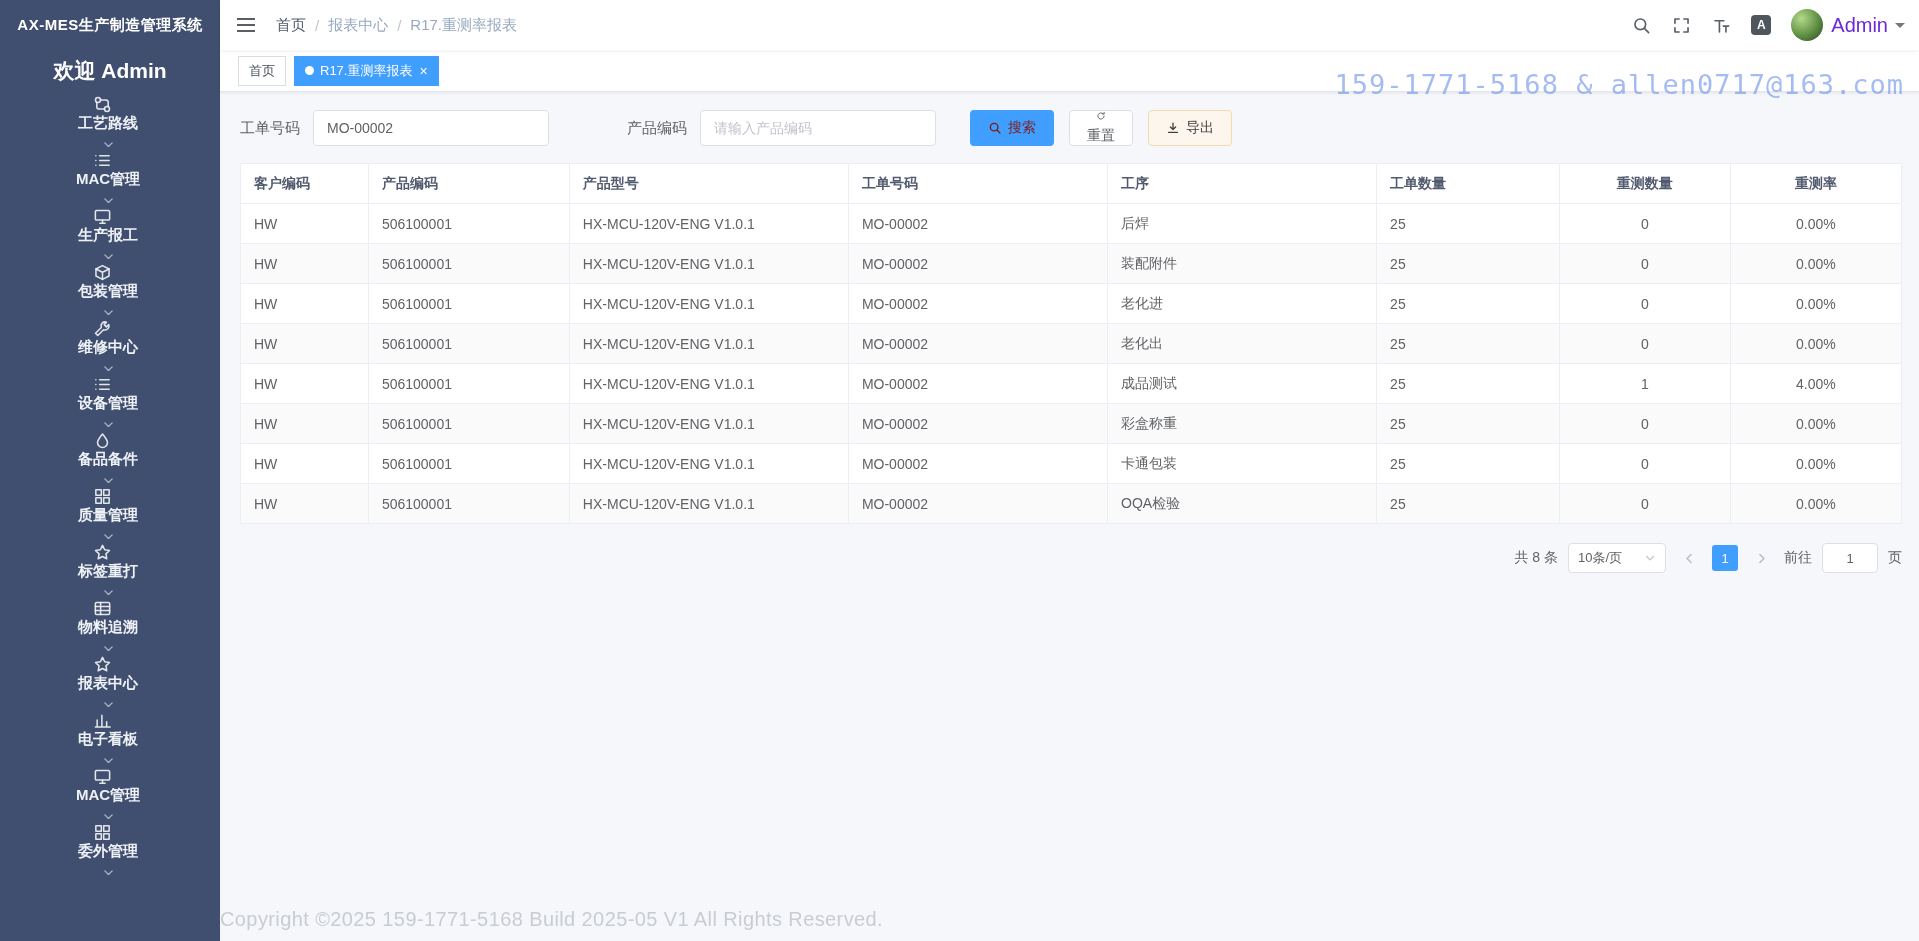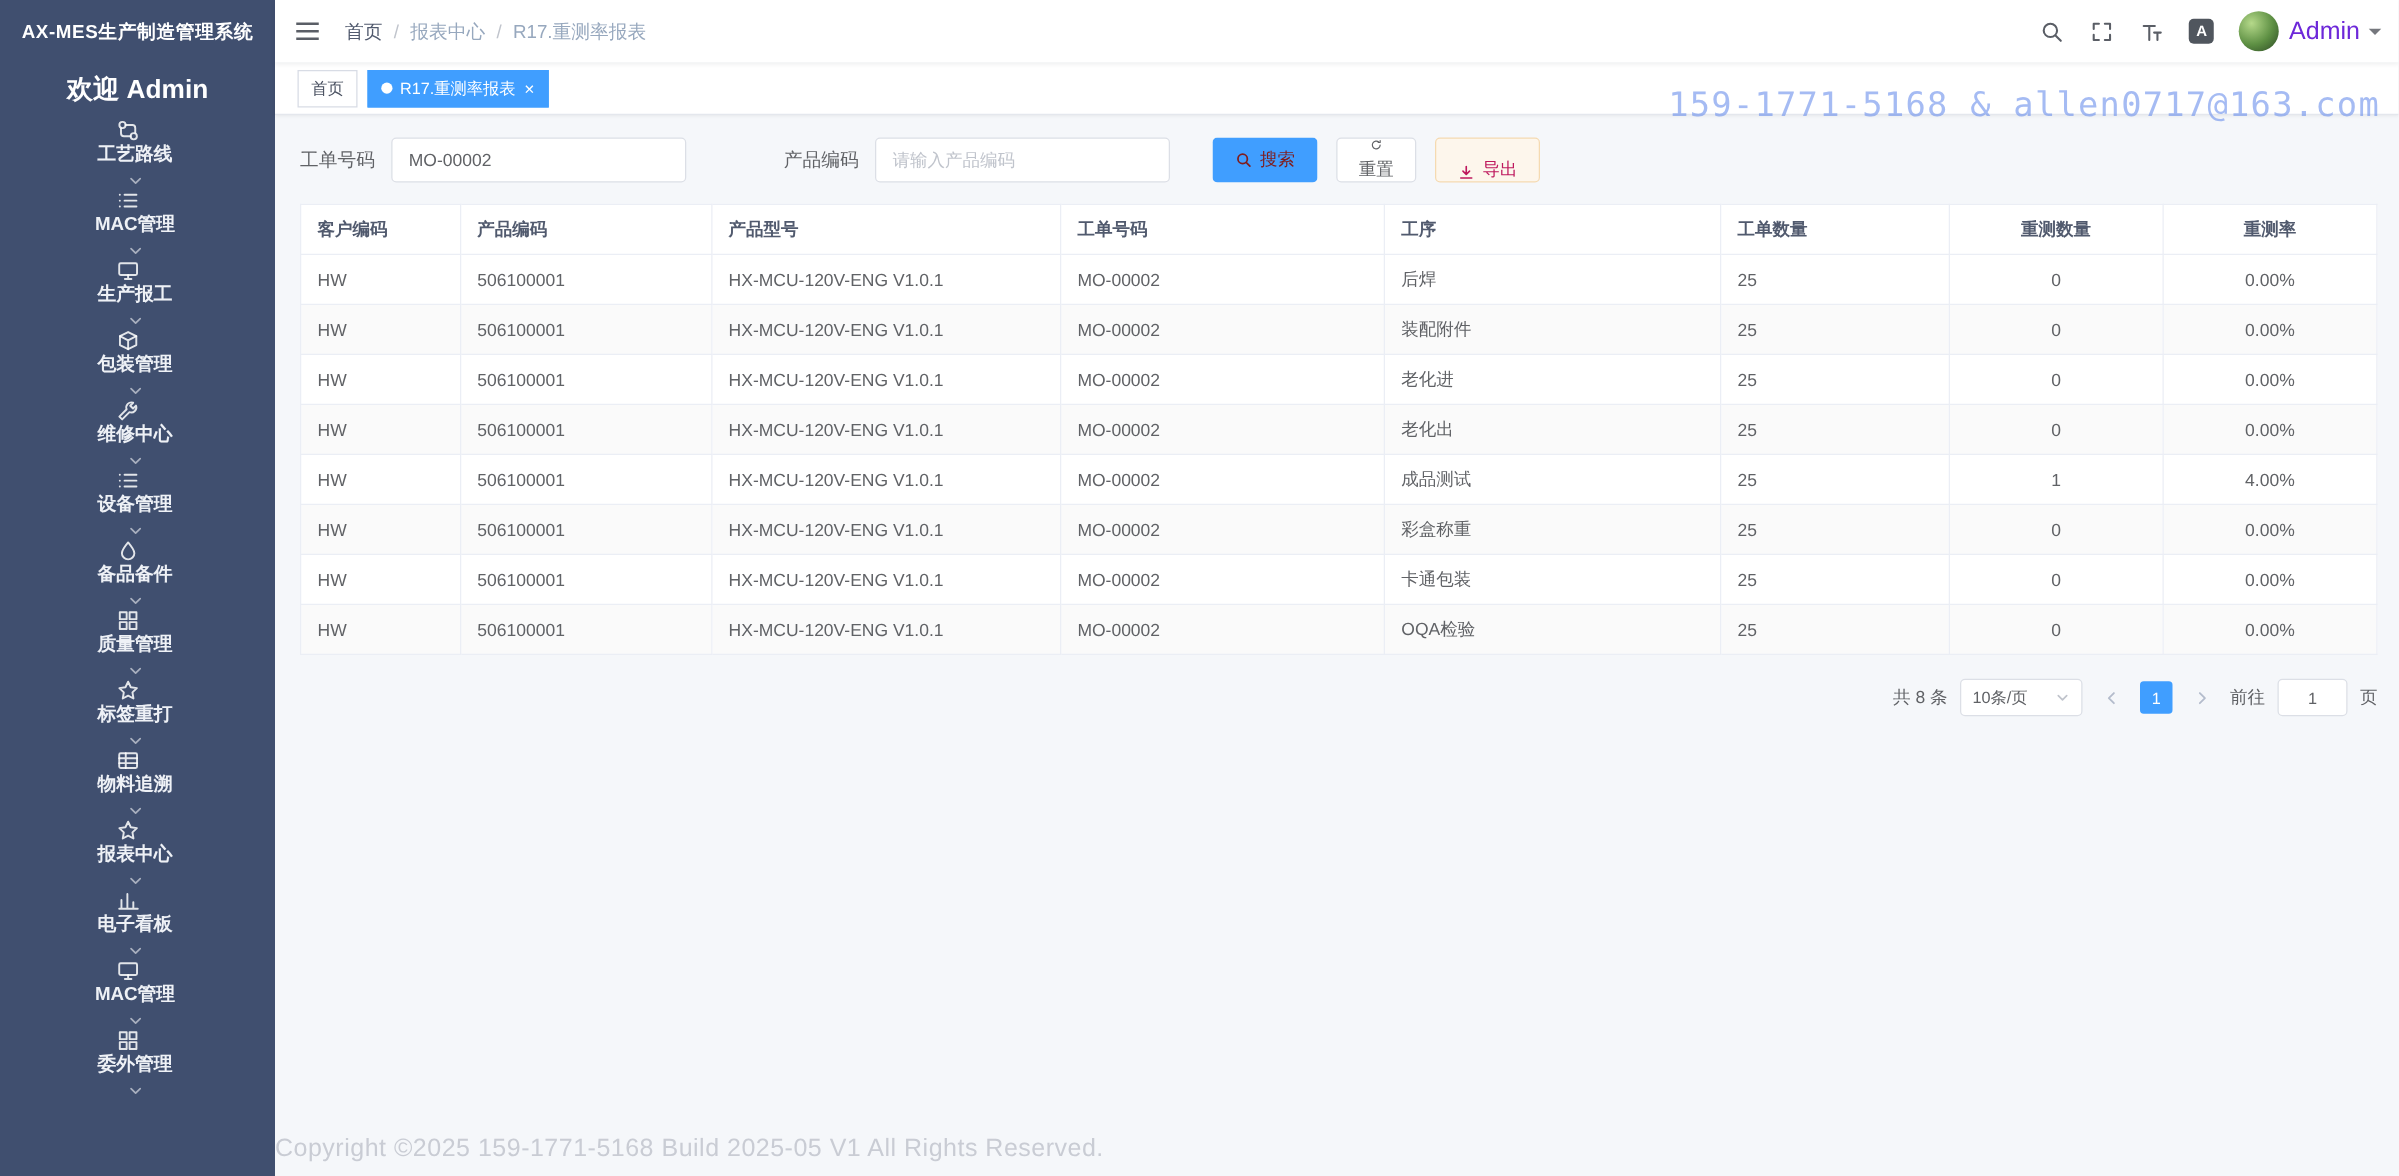--- a/index.html
+++ b/index.html
@@ -46,21 +46,21 @@
   .filter-row { display:flex; align-items:center; margin-bottom:17px; }
   .f-label { font-size:15px; color:#606266; margin-right:13px; white-space:nowrap; }
   .f-input { width:236px; height:36px; border:1px solid #dcdfe6; border-radius:4px; padding:0 13px; font-size:14px; color:#606266; background:#fff; outline:none; font-family:inherit; }
   .f-input::placeholder { color:#c0c4cc; }
   .group2 { margin-left:78px; }
   .btns { margin-left:34px; display:flex; gap:15px; }
   .btn { height:36px; padding:0 17px; border-radius:4px; font-size:14px; display:inline-flex; align-items:center; gap:6px; cursor:pointer; border:1px solid transparent; font-family:inherit; }
   .btn svg { width:14px; height:14px; }
   .btn-primary { background:#409eff; color:#7f1d1d; }
   .btn-default { background:#fff; border-color:#dcdfe6; color:#606266;flex-direction:column; }
-  .btn-warn-plain { background:#fdf6ec; border-color:#f5dab1; color:#be185d;align-items:flex-end; }
+  .btn-warn-plain { background:#fdf6ec; border-color:#f5dab1; color:#404040; }
 
   table { width:100%; border-collapse:collapse; background:#fff; font-size:14px; table-layout:fixed; }
   th,td { border:1px solid #ebeef5; height:40px; padding:0 13px; text-align:left; color:#606266; overflow:hidden; white-space:nowrap; }
   th { color:#515a6e; font-weight:bold; background:#fff; }
   tbody tr:nth-child(even) { background:#fafafa; }
   .col-center { text-align:center; }
 
   .pagination { display:flex; align-items:center; justify-content:flex-end; margin-top:19px; font-size:14px; color:#606266; gap:10px; }
   .page-size { width:98px; height:30px; border:1px solid #dcdfe6; border-radius:4px; display:flex; align-items:center; justify-content:space-between; padding:0 9px; font-size:13px; color:#606266; background:#fff; cursor:pointer; }
   .page-size svg { width:12px; height:12px; color:#c0c4cc; }

